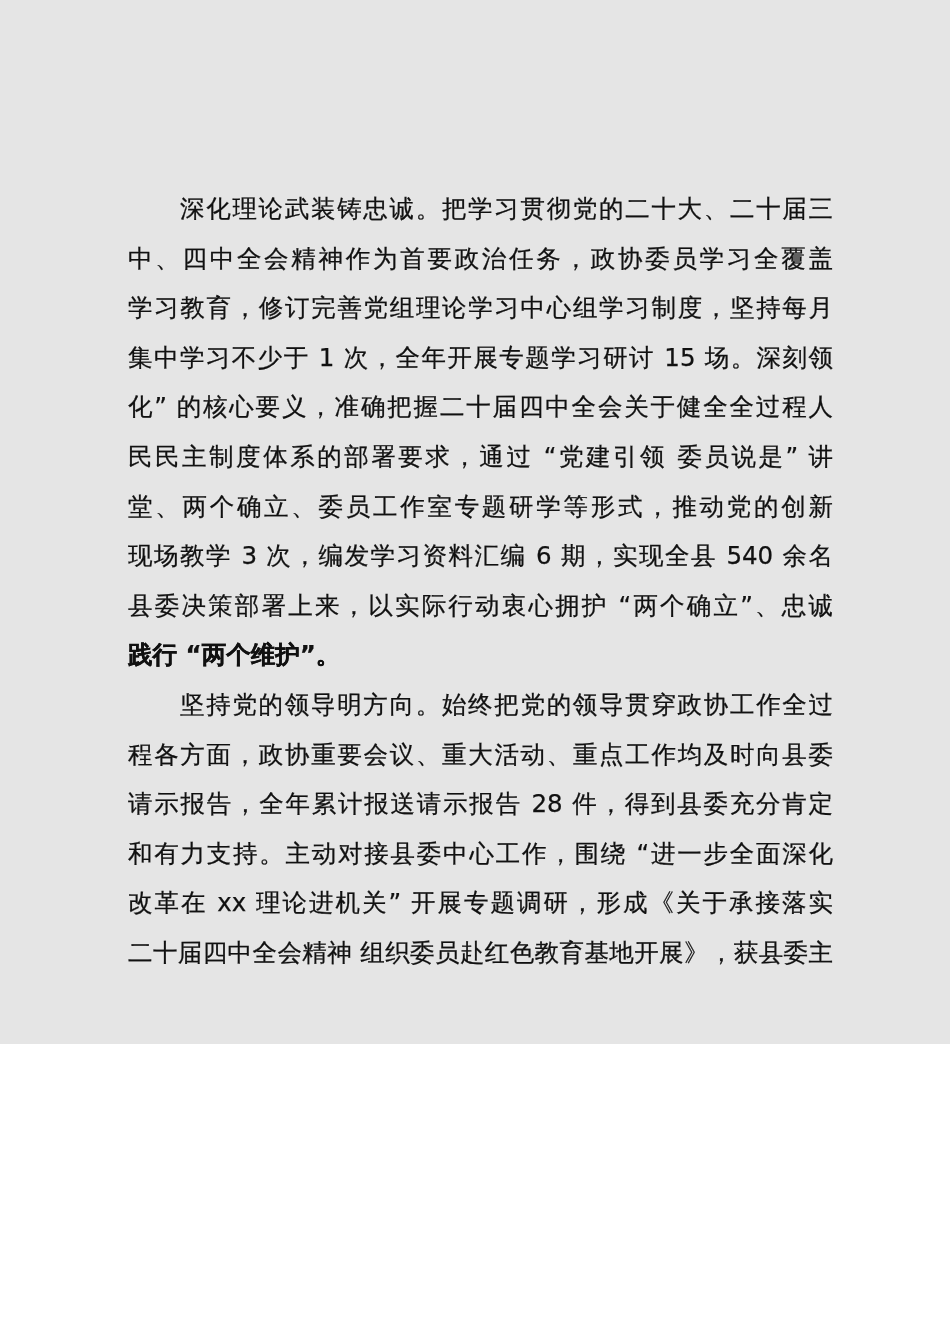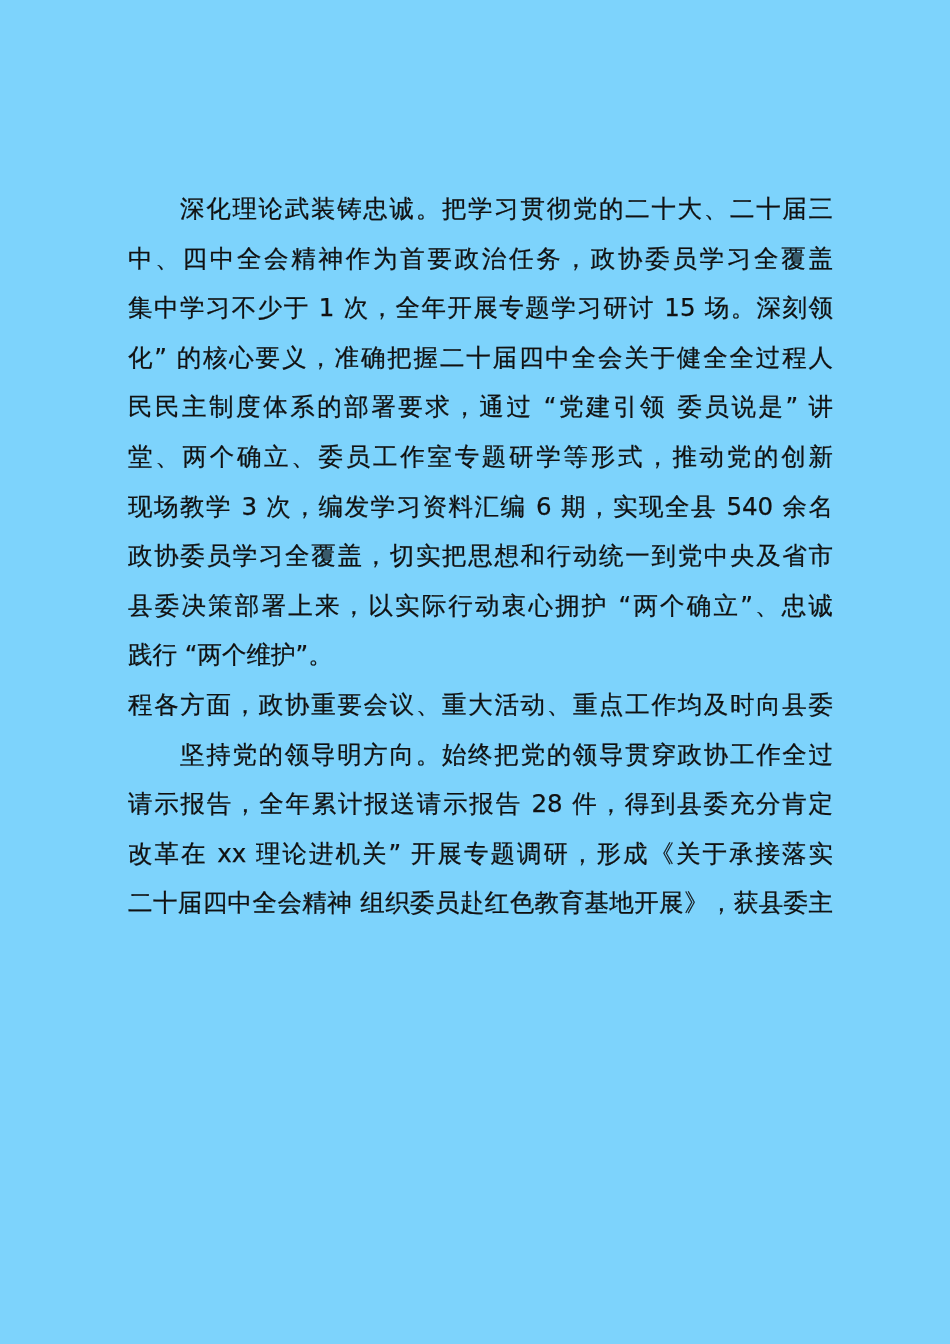--- a/index.html
+++ b/index.html
@@ -13,22 +13,22 @@
       position: relative;
       overflow: hidden;
       font-family: "DejaVu Sans", "Liberation Sans", sans-serif;
       color: #111111;
     }
     .page {
       position: absolute;
       left: 0;
       top: 0;
       width: 950px;
-      height: 1344px;
-      background: #7dd3fc;
+      height: 1044px;
+      background: #e5e5e5;
     }
     .text-block {
       position: absolute;
       left: 128px;
       top: 184px;
       width: 705px;
     }
     .line {
       display: block;
       height: 49.6px;
@@ -38,48 +38,50 @@
       text-align: justify;
       text-align-last: justify;
       letter-spacing: 0;
       -webkit-text-stroke: 0.25px #111;
     }
     .line.indent {
       padding-left: 52px;
     }
     .line.last {
       text-align-last: left;
+      font-weight: bold;
     }
     .para-gap {
       height: 0px;
     }
   </style>
 </head>
 <body>
 
 <div class="page">
   <div class="text-block">
 
     <div>
       <span class="line indent">深化理论武装铸忠诚。把学习贯彻党的二十大、二十届三</span>
       <span class="line">中、四中全会精神作为首要政治任务，政协委员学习全覆盖</span>
+      <span class="line">学习教育，修订完善党组理论学习中心组学习制度，坚持每月</span>
       <span class="line">集中学习不少于 1 次，全年开展专题学习研讨 15 场。深刻领</span>
       <span class="line">化” 的核心要义，准确把握二十届四中全会关于健全全过程人</span>
       <span class="line">民民主制度体系的部署要求，通过 “党建引领 委员说是” 讲</span>
       <span class="line">堂、两个确立、委员工作室专题研学等形式，推动党的创新</span>
       <span class="line">现场教学 3 次，编发学习资料汇编 6 期，实现全县 540 余名</span>
-      <span class="line">政协委员学习全覆盖，切实把思想和行动统一到党中央及省市</span>
       <span class="line">县委决策部署上来，以实际行动衷心拥护 “两个确立”、忠诚</span>
       <span class="line last">践行 “两个维护”。</span>
     </div>
 
     <div class="para-gap"></div>
 
     <div>
+      <span class="line indent">坚持党的领导明方向。始终把党的领导贯穿政协工作全过</span>
       <span class="line">程各方面，政协重要会议、重大活动、重点工作均及时向县委</span>
-      <span class="line indent">坚持党的领导明方向。始终把党的领导贯穿政协工作全过</span>
       <span class="line">请示报告，全年累计报送请示报告 28 件，得到县委充分肯定</span>
+      <span class="line">和有力支持。主动对接县委中心工作，围绕 “进一步全面深化</span>
       <span class="line">改革在 xx 理论进机关” 开展专题调研，形成《关于承接落实</span>
       <span class="line">二十届四中全会精神 组织委员赴红色教育基地开展》，获县委主</span>
     </div>
 
   </div>
 </div>
 
 </body></html>

